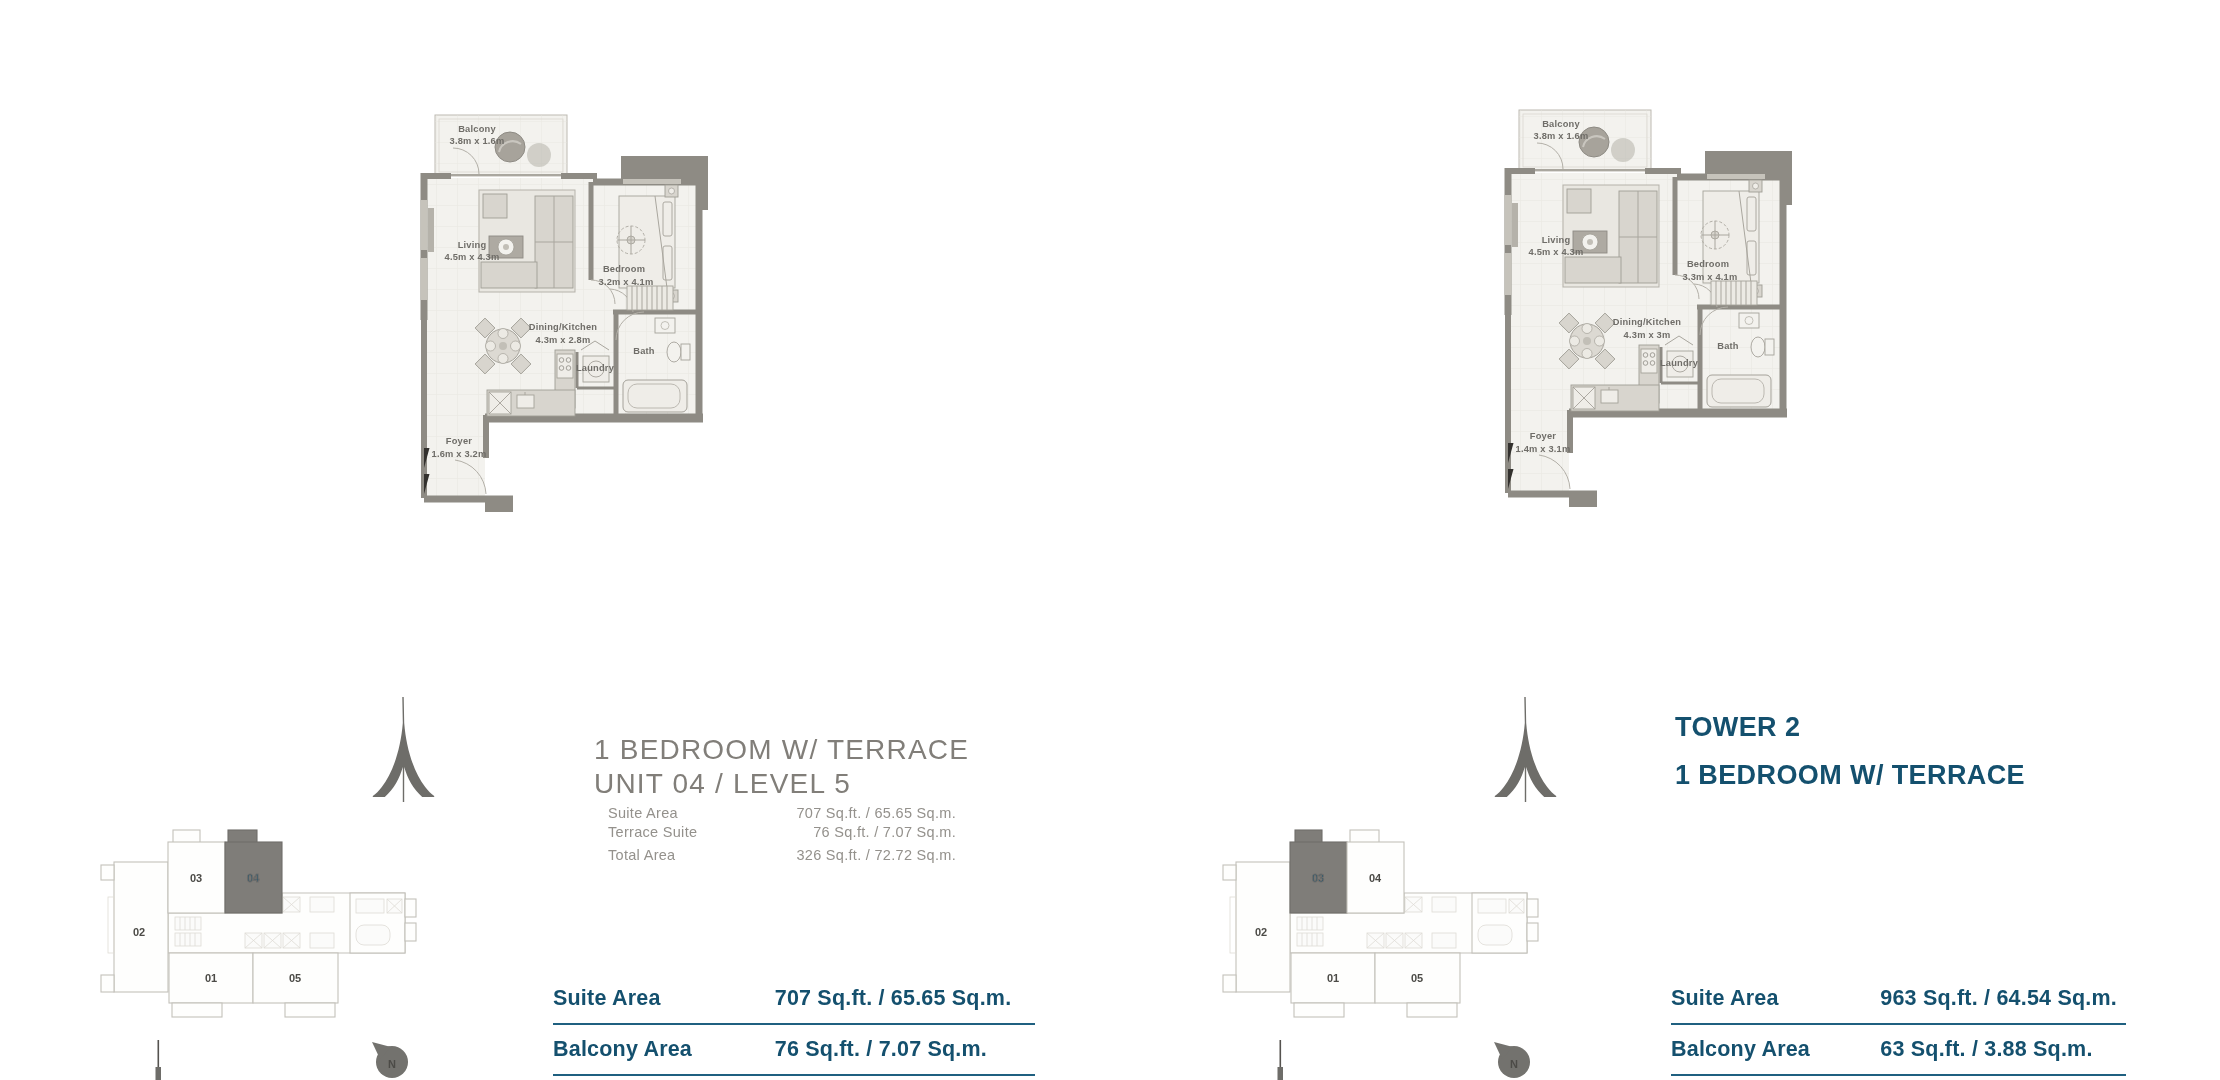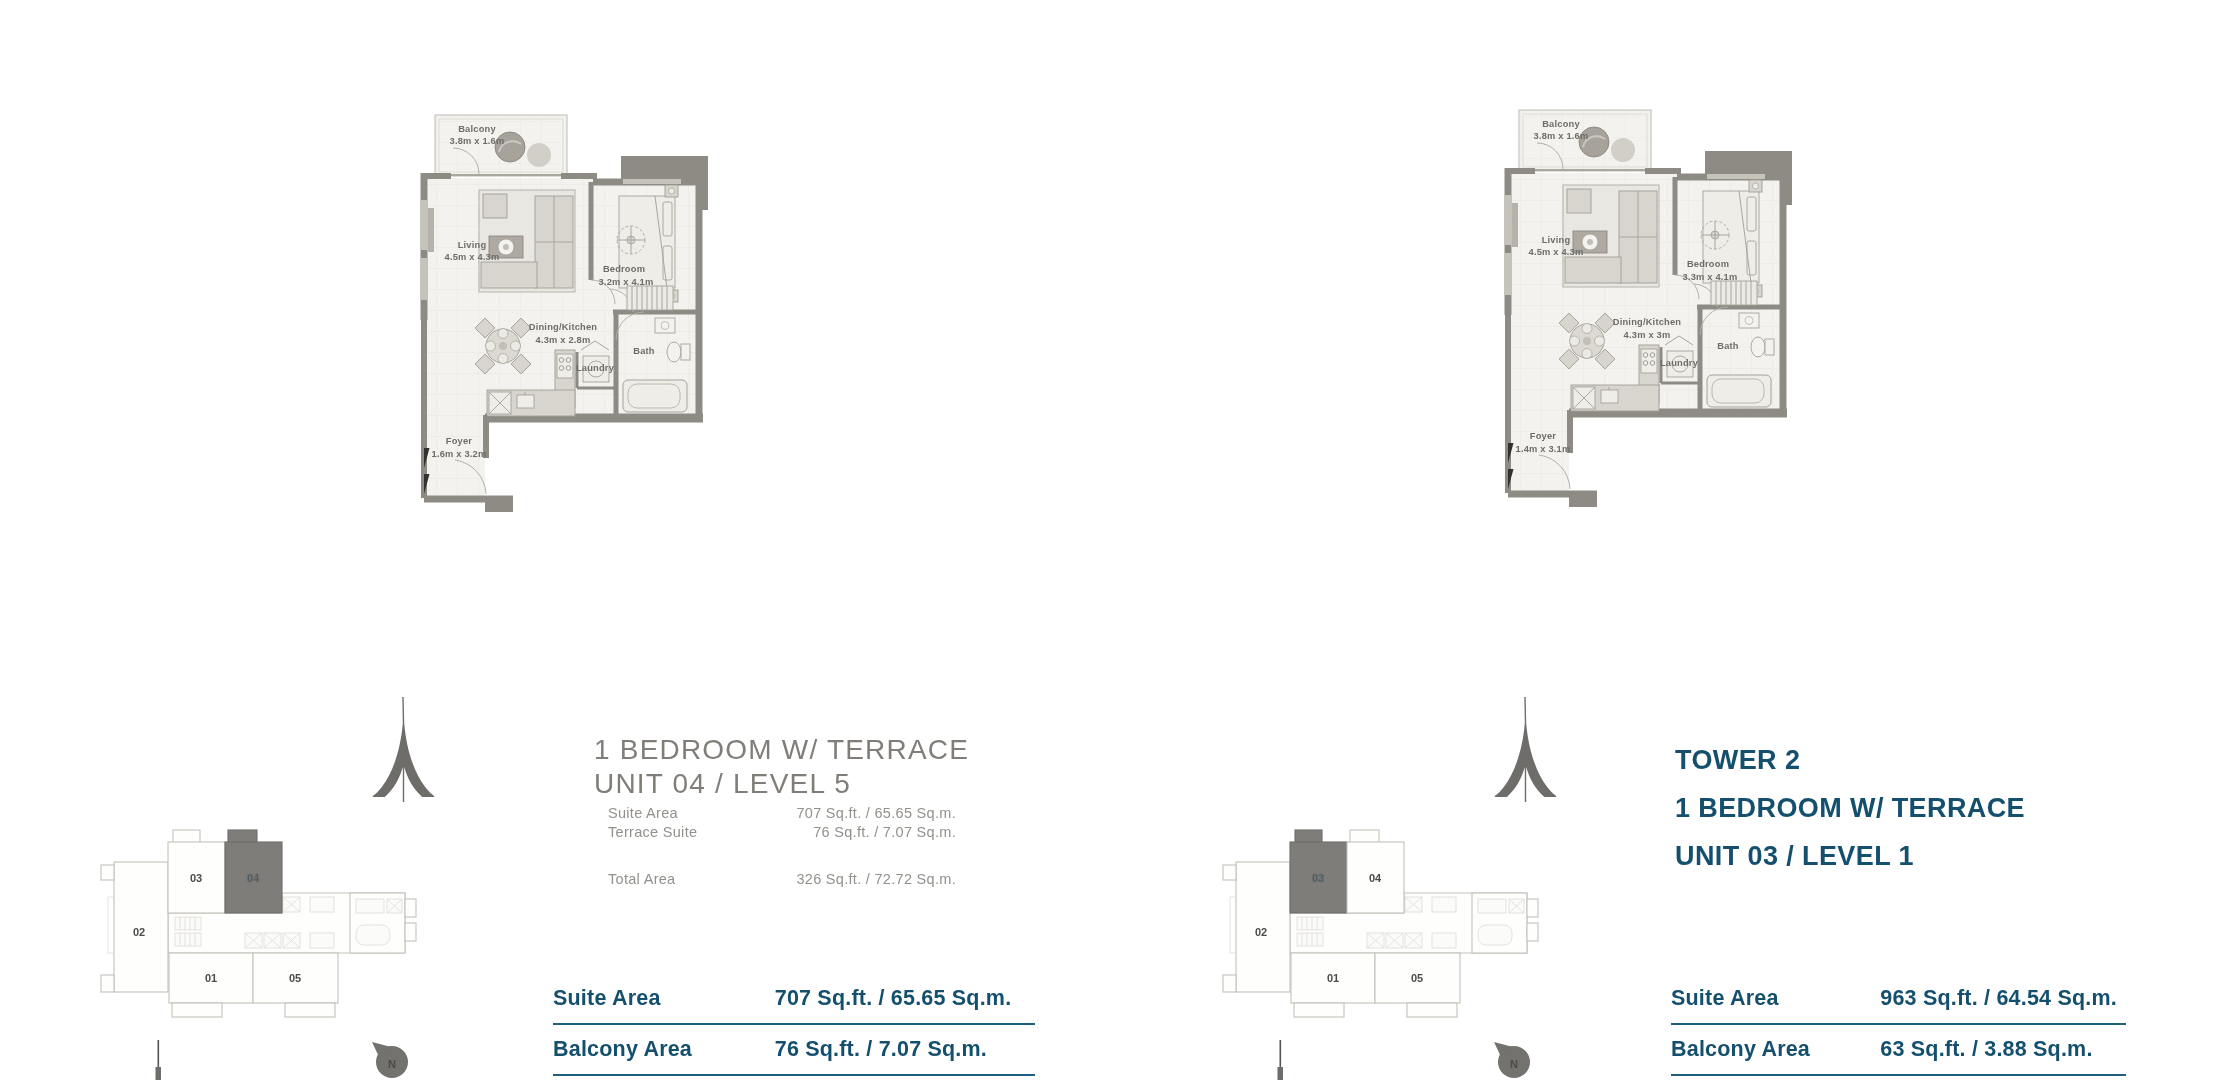--- a/index.html
+++ b/index.html
@@ -13,21 +13,21 @@
   .gray-title{
     font-size:28px;color:#817e79;letter-spacing:1.2px;line-height:34px;
     white-space:nowrap;
   }
   .teal-title{
     font-size:27px;color:#14506e;font-weight:700;letter-spacing:.4px;
     line-height:48px;white-space:nowrap;
   }
   .details{width:348px;font-size:14.5px;color:#94918c;letter-spacing:.3px;}
   .drow{display:flex;justify-content:space-between;line-height:19px;}
-  .drow.total{margin-top:28px;}
+  .drow.total{margin-top:4px;}
 
   .atable{color:#14506e;}
   .trow{display:flex;align-items:center;height:49px;border-bottom:2px solid #1f6080;}
   .trow .tl{width:46%;font-size:21.5px;font-weight:700;letter-spacing:.2px;}
   .trow .tv{font-size:21.5px;font-weight:700;letter-spacing:.2px;}
 
   
   svg{display:block;}
   .plan text{
     font-size:9.3px;fill:#6f6d68;font-weight:700;text-anchor:middle;
@@ -534,24 +534,23 @@
     </g>
 
     <g>
       <circle class="north-badge" cx="297" cy="257" r="16"></circle>
       <polygon class="north-badge" points="277,237 296,242 285,254"></polygon>
       <text class="north-n" x="297" y="263">N</text>
     </g>
   </svg>
 </div>
 
-  <div class="abs teal-title" style="left:1675px;top:736px">
+  <div class="abs teal-title" style="left:1675px;top:703px">
     <div>TOWER 2</div>
     <div>1 BEDROOM W/ TERRACE</div>
-    <div>UNIT 03 / LEVEL 1</div>
   </div>
 
   <div class="abs atable" style="left:1671px;top:974px;width:455px">
     <div class="trow">
       <span class="tl">Suite Area</span>
       <span class="tv">963 Sq.ft. / 64.54 Sq.m.</span>
     </div>
     <div class="trow">
       <span class="tl">Balcony Area</span>
       <span class="tv">63 Sq.ft. / 3.88 Sq.m.</span>

